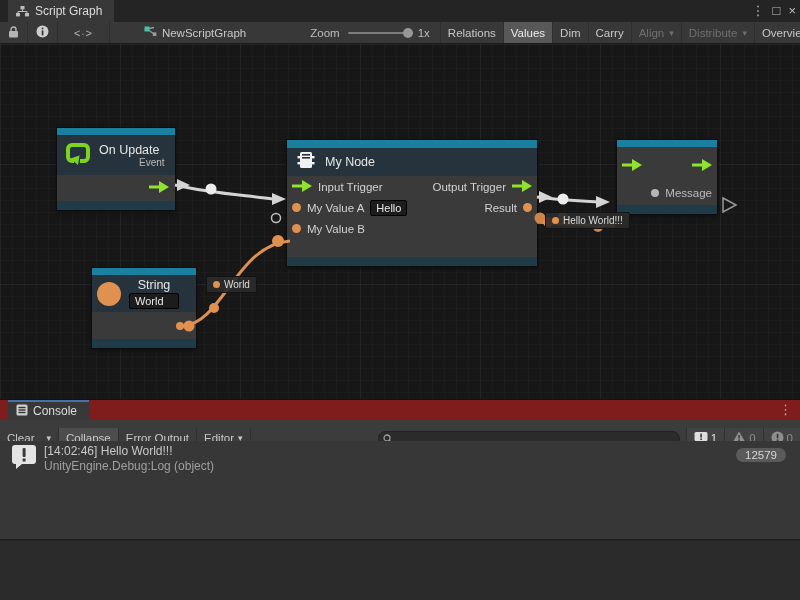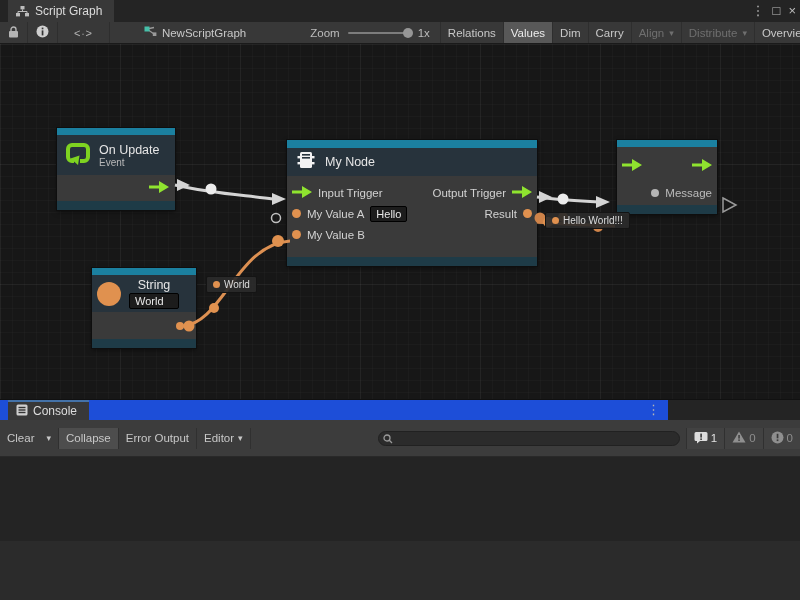--- a/index.html
+++ b/index.html
@@ -36,34 +36,34 @@
       linear-gradient(90deg, rgba(255,255,255,0.018) 1px, transparent 1px);
     background-size:120px 120px, 120px 120px, 12px 12px, 12px 12px;
     border-bottom:1px solid #111; overflow:hidden; }
 
   .node { position:absolute; box-shadow:0 0 0 1px #0e0e0e, 0 2px 5px rgba(0,0,0,.5); }
   .strip { height:7px; background:#1b80a0; }
   .nhead { background:#27333c; display:flex; align-items:center; gap:8px; padding:0 8px; }
   .nbody { background:#3a3a3a; }
   .nfoot { height:9px; background:#1e3b47; }
   .ntitle { color:#e6e6e6; font-size:12.5px; }
-  .nsub { color:#b9b9b9; font-size:10px; }
+  .nsub { color:#b9b9b9; font-size:10px;margin-left:40px; }
   .prow { display:flex; align-items:center; justify-content:space-between; height:21px; padding:0 5px; font-size:11.5px; color:#d2d2d2; }
   .pgroup { display:flex; align-items:center; gap:6px; }
   .dot { width:9px; height:9px; border-radius:50%; background:#e0914f; flex:0 0 auto; }
   .dot.gray { background:#b5b5b5; width:8px; height:8px; }
   .field { background:#1c1c1c; border:1px solid #000; border-radius:2px; padding:0 5px; height:16px; line-height:15px; font-size:11px; color:#e8e8e8; }
 
   .wires { position:absolute; inset:0; width:800px; height:356px; pointer-events:none; }
 
   .flowlabel { position:absolute; display:flex; align-items:center; gap:4px; background:rgba(43,43,43,0.92); border:1px solid #141414; border-radius:2px; padding:2px 6px; font-size:10px; color:#dcdcdc; }
   .flowlabel .dot { width:7px; height:7px; }
 
   
-  .con-tabbar { position:absolute; left:0; top:400px; width:668px; height:20px; background:#1d4ed8; }
+  .con-tabbar { position:absolute; left:0; top:400px; width:800px; height:20px; background:#7f1d1d; }
   .con-tab { position:absolute; left:8px; top:0; height:20px; display:flex; align-items:center; gap:5px; padding:0 12px 0 8px; background:#383838; font-size:12px; color:#dcdcdc; border-top:2px solid #4472a8; }
   .con-more { position:absolute; right:8px; top:2px; color:#b5b5b5; font-size:13px; }
   .con-toolbar { position:absolute; left:0; top:420px; width:800px; height:37px; background:#3c3c3c; border-bottom:1px solid #292929; display:flex; align-items:center; font-size:11.5px; color:#c8c8c8; }
   .ct-btn { height:21px; display:flex; align-items:center; gap:4px; padding:0 7px; border-right:1px solid #303030; }
   .ct-btn.active { background:#4d4d4d; }
   .ct-caret { font-size:9px; }
   .ct-spacer { flex:1; }
   .search { position:relative; width:302px; height:15px; background:#2b2b2b; border:1px solid #212121; border-radius:8px; margin-right:6px; display:flex; align-items:center; padding-left:18px; }
   .search svg { position:absolute; left:4px; top:2px; }
   .search input { background:transparent; border:none; outline:none; color:#ddd; font-size:11px; width:270px; }
@@ -205,21 +205,21 @@
               <rect x="7" y="5" width="8" height="1.6" fill="#27333c"></rect>
               <rect x="7" y="8" width="8" height="1.6" fill="#27333c"></rect>
               <rect x="2.5" y="7" width="3" height="2.4" fill="#f2f2f2"></rect>
               <rect x="2.5" y="13" width="3" height="2.4" fill="#f2f2f2"></rect>
               <rect x="16.5" y="7" width="3" height="2.4" fill="#f2f2f2"></rect>
               <rect x="16.5" y="13" width="3" height="2.4" fill="#f2f2f2"></rect>
             </svg>
         </span>
         <span class="ntitle">My Node</span>
       </div>
-      <div class="nbody" style="height:81px; padding-top:6px;">
+      <div class="nbody" style="height:81px; ">
         <div class="prow">
           <span class="pgroup">
             <span><svg width="20" height="12" viewBox="0 0 20 12">
                   <path d="M0 4.5 H10 V0 L20 6 L10 12 V7.5 H0 Z" fill="#8fe32f"></path>
                 </svg></span>
             <span>Input Trigger</span>
           </span>
           <span class="pgroup">
             <span>Output Trigger</span>
             <span><svg width="20" height="12" viewBox="0 0 20 12">
@@ -386,16 +386,32 @@
         <svg width="13" height="13" viewBox="0 0 13 13">
             <circle cx="6.5" cy="6.5" r="6" fill="#8f8f8f"></circle>
             <rect x="5.7" y="2.8" width="1.7" height="4.5" fill="#3a3a3a"></rect>
             <rect x="5.7" y="8.4" width="1.7" height="1.7" fill="#3a3a3a"></rect>
           </svg>
       </span>
       <span class="n0">0</span>
     </div>
   </div>
 
+  <div class="con-list">
+    <div class="log-row">
+      <span style="margin-right:2px;">
+        <svg width="28" height="28" viewBox="0 0 28 28">
+            <path d="M5 2 h18 a3 3 0 0 1 3 3 v13 a3 3 0 0 1 -3 3 h-11 l-6 5 v-5 h-1 a3 3 0 0 1 -3 -3 v-13 a3 3 0 0 1 3 -3 Z" fill="#e4e4e4"></path>
+            <rect x="12.6" y="5" width="3" height="9" rx="1" fill="#3a3a3a"></rect>
+            <rect x="12.6" y="15.6" width="3" height="3" rx="0.5" fill="#3a3a3a"></rect>
+          </svg>
+      </span>
+      <span class="log-text">
+        <span class="l1">[14:02:46] Hello World!!!</span>
+        <span class="l2">UnityEngine.Debug:Log (object)</span>
+      </span>
+      <span class="badge">12579</span>
+    </div>
+  </div>
 
   <div class="con-detail"></div>
 
 </div>
 
 </body></html>

